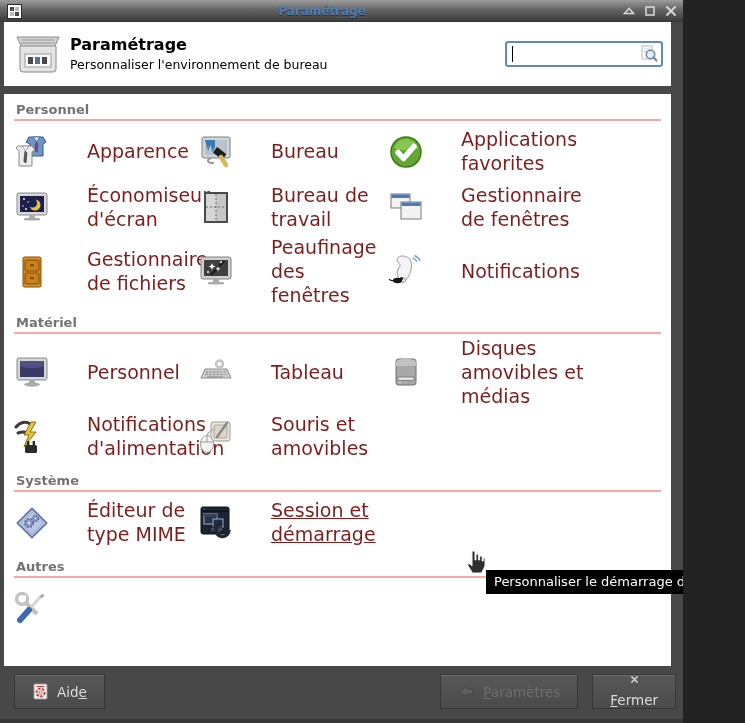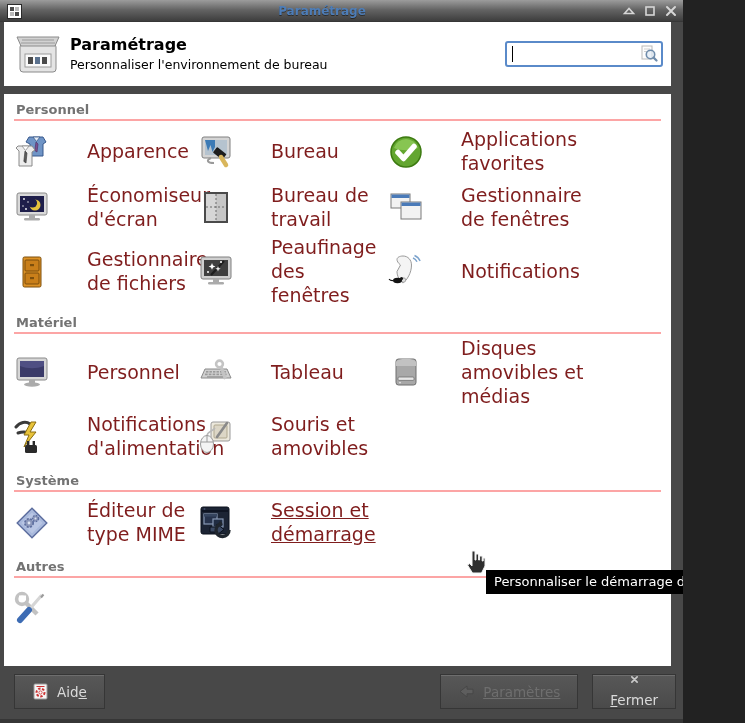--- a/index.html
+++ b/index.html
@@ -87,21 +87,21 @@
     content:""; position:absolute; left:0; right:0; bottom:0; height:4px; background:#363636;
   }
   .btn {
     height:35px; display:inline-flex; align-items:center; gap:8px;
     padding:0 17px; border-radius:0; box-sizing:border-box;
     background:linear-gradient(#585858,#4a4a4a);
     border:1px solid #363636; box-shadow:inset 0 1px 0 #6e6e6e;
     color:#dadada; font-size:13.5px; font-family:inherit; cursor:pointer;
   }
   .btn .mn { text-decoration:underline; }
-  .btn.disabled { color:#6e6e6e; cursor:default;text-decoration:underline; }
+  .btn.disabled { color:#6e6e6e; cursor:default; }
   .btn-icon { width:17px; height:17px; display:inline-flex; }
   .spacer { flex:1; }
   .btn + .btn { margin-left:14px;flex-direction:column; }
 </style>
 </head>
 <body>
 
 <div class="window">
 
   <div class="titlebar">

